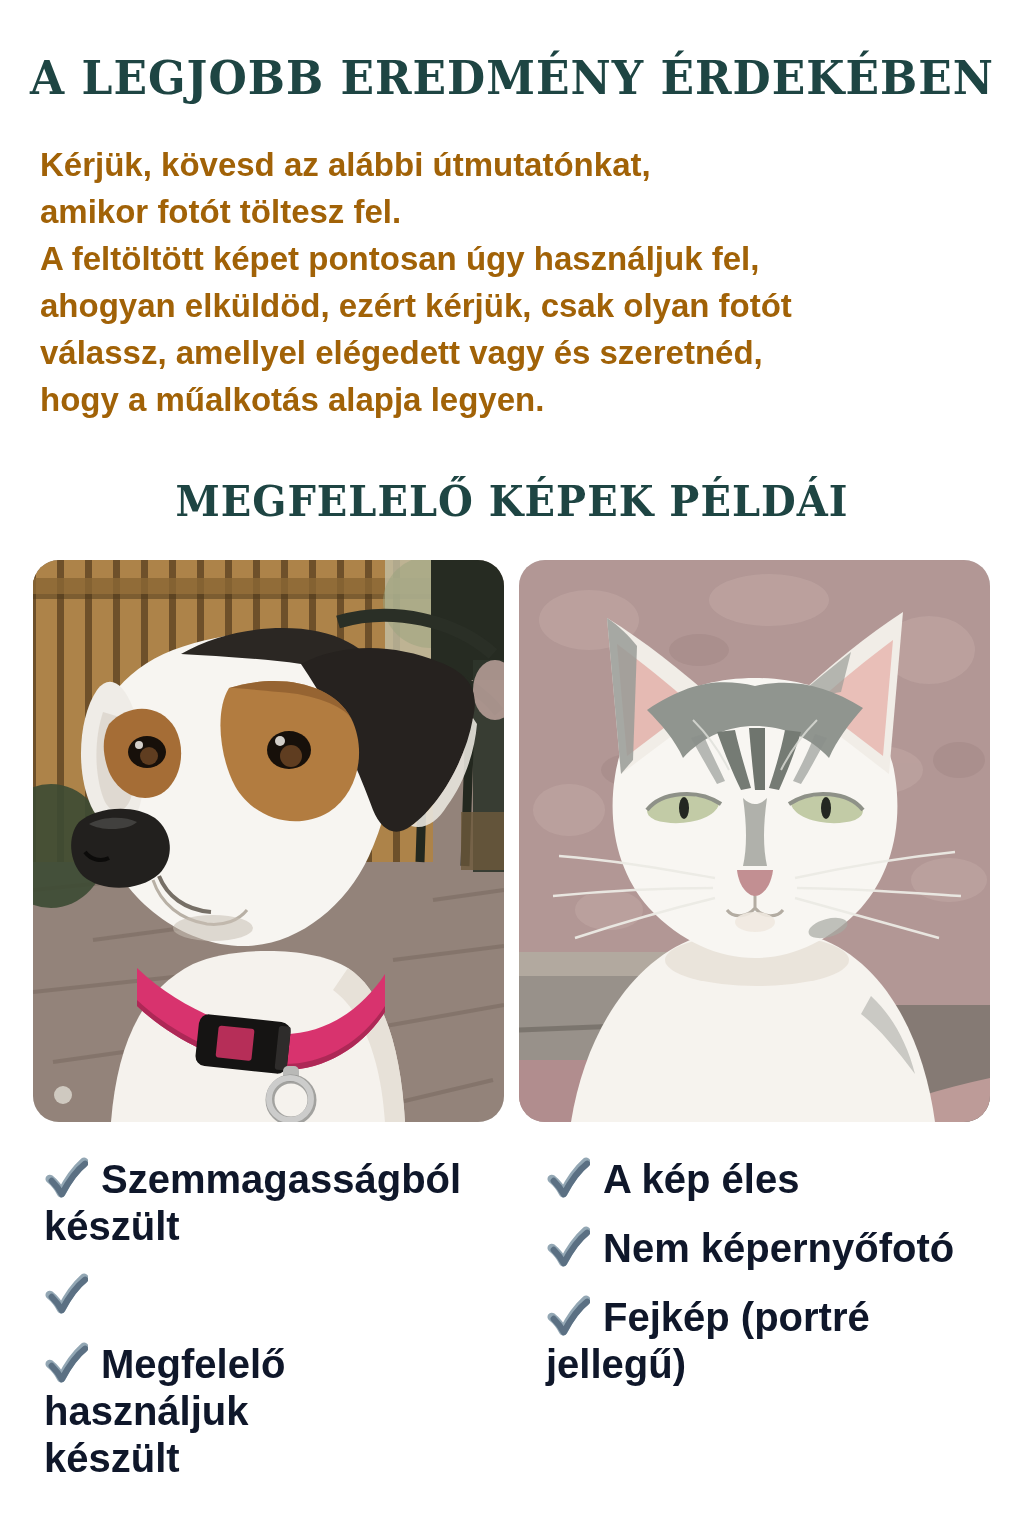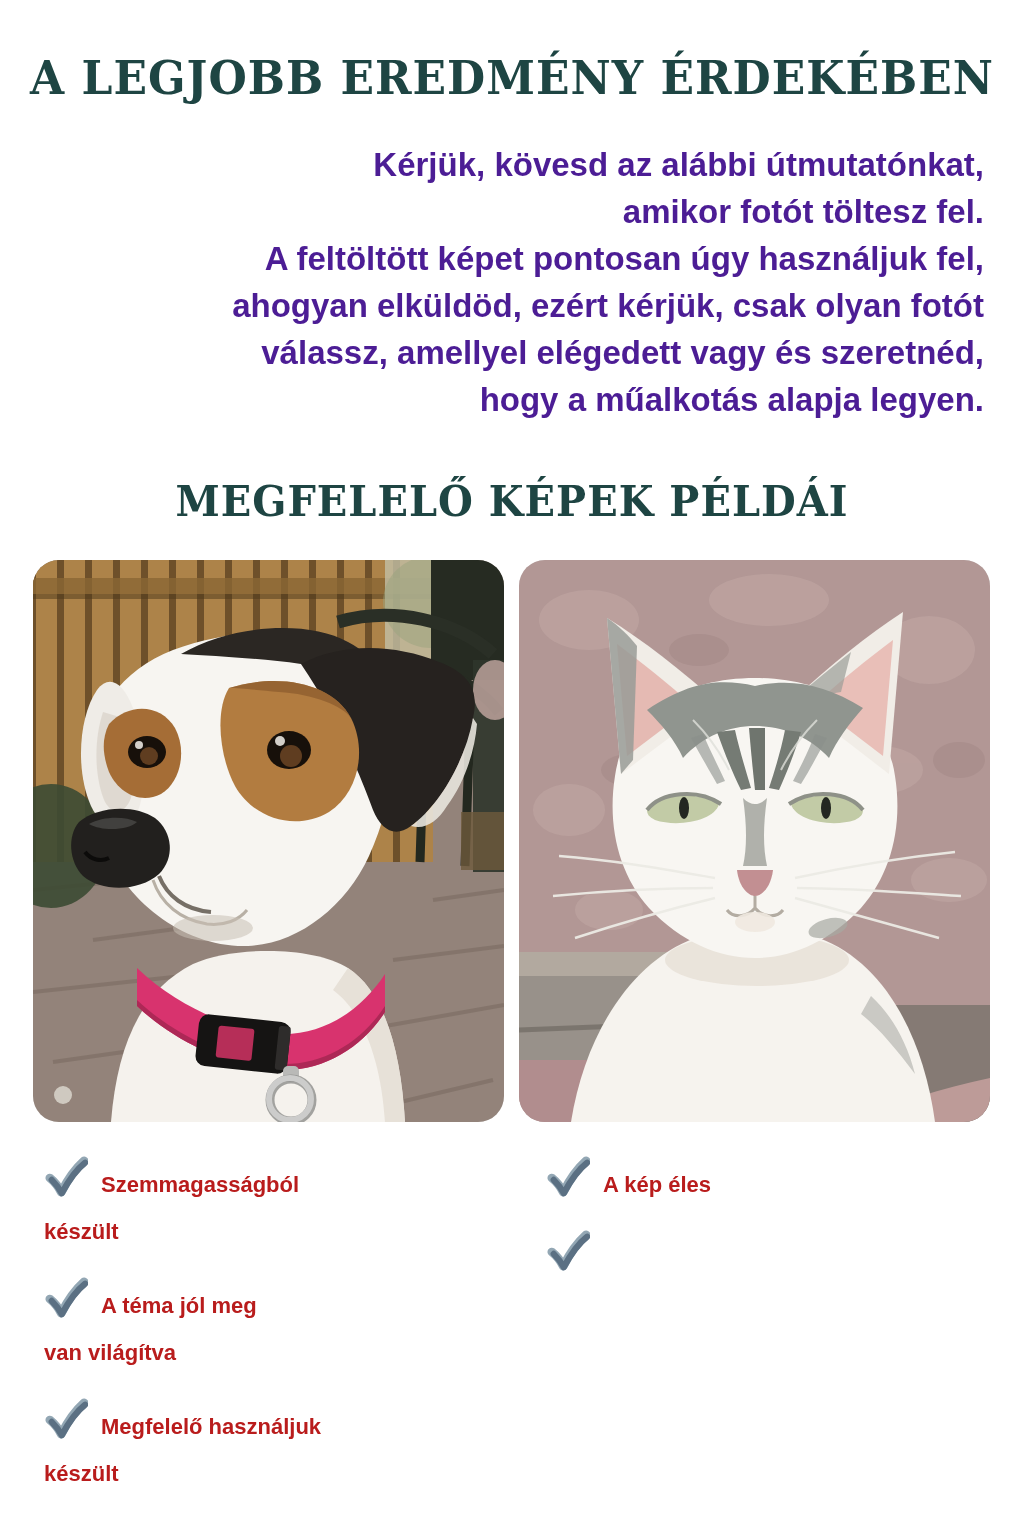--- a/index.html
+++ b/index.html
@@ -16,25 +16,25 @@
     font-family:"DejaVu Serif", serif;
     font-weight:700;
     font-size:44px;
     letter-spacing:1px;
     color:#1e4543;
     transform:scaleY(1.08);
     transform-origin:top center;
   }
   .intro{
     margin:40px 40px 0;
-    text-align:right;
+    text-align:left;
     font-weight:700;
     font-size:33px;
     line-height:47px;
-    color:#4c1d95;
+    color:#a16207;
     white-space:pre-line;
   }
   .examples-heading{
     margin:52px 28px 0;
     text-align:center;
     font-family:"DejaVu Serif", serif;
     font-weight:700;
     font-size:40px;
     letter-spacing:1px;
     color:#1e4543;
@@ -56,23 +56,23 @@
   .photo svg{display:block;width:100%;height:100%;}
   .checklist{
     display:flex;
     margin-top:34px;
   }
   .col{width:512px;box-sizing:border-box;}
   .col-left{padding-left:44px;padding-right:14px;}
   .col-right{padding-left:34px;padding-right:24px;}
   .item{
     font-weight:700;
-    font-size:22px;
+    font-size:40px;
     line-height:47px;
-    color:#b91c1c;
+    color:#0f172a;
     margin-bottom:22px;
   }
   .item .label{white-space:pre-line;}
   .check{
     width:44px;height:42px;
     display:inline-block;
     vertical-align:-6px;
     margin-right:13px;
   }
 </style>
@@ -258,38 +258,43 @@
       <svg class="check" viewBox="0 0 46 44">
           <path d="M6 23 C11 27 15 32 18 38 C24 26 33 13 42 5" fill="none" stroke="#93a7b4" stroke-width="9" stroke-linecap="round" stroke-linejoin="round"></path>
           <path d="M8 25 C12 29 16 34 18.5 39 C25 27 34 14 43 7" fill="none" stroke="#5b7083" stroke-width="6.5" stroke-linecap="round" stroke-linejoin="round"></path>
         </svg><span class="label">Szemmagasságból
 készült</span>
     </div>
     <div class="item">
       <svg class="check" viewBox="0 0 46 44">
           <path d="M6 23 C11 27 15 32 18 38 C24 26 33 13 42 5" fill="none" stroke="#93a7b4" stroke-width="9" stroke-linecap="round" stroke-linejoin="round"></path>
           <path d="M8 25 C12 29 16 34 18.5 39 C25 27 34 14 43 7" fill="none" stroke="#5b7083" stroke-width="6.5" stroke-linecap="round" stroke-linejoin="round"></path>
-        </svg><span class="label">A téma jól meg
-van világítva</span>
+        </svg>
     </div>
     <div class="item">
       <svg class="check" viewBox="0 0 46 44">
           <path d="M6 23 C11 27 15 32 18 38 C24 26 33 13 42 5" fill="none" stroke="#93a7b4" stroke-width="9" stroke-linecap="round" stroke-linejoin="round"></path>
           <path d="M8 25 C12 29 16 34 18.5 39 C25 27 34 14 43 7" fill="none" stroke="#5b7083" stroke-width="6.5" stroke-linecap="round" stroke-linejoin="round"></path>
         </svg><span class="label">Megfelelő használjuk
 készült</span>
     </div>
   </div>
   <div class="col col-right">
     <div class="item">
       <svg class="check" viewBox="0 0 46 44">
           <path d="M6 23 C11 27 15 32 18 38 C24 26 33 13 42 5" fill="none" stroke="#93a7b4" stroke-width="9" stroke-linecap="round" stroke-linejoin="round"></path>
           <path d="M8 25 C12 29 16 34 18.5 39 C25 27 34 14 43 7" fill="none" stroke="#5b7083" stroke-width="6.5" stroke-linecap="round" stroke-linejoin="round"></path>
         </svg><span class="label">A kép éles</span>
     </div>
     <div class="item">
       <svg class="check" viewBox="0 0 46 44">
           <path d="M6 23 C11 27 15 32 18 38 C24 26 33 13 42 5" fill="none" stroke="#93a7b4" stroke-width="9" stroke-linecap="round" stroke-linejoin="round"></path>
           <path d="M8 25 C12 29 16 34 18.5 39 C25 27 34 14 43 7" fill="none" stroke="#5b7083" stroke-width="6.5" stroke-linecap="round" stroke-linejoin="round"></path>
-        </svg>
+        </svg><span class="label">Nem képernyőfotó</span>
+    </div>
+    <div class="item">
+      <svg class="check" viewBox="0 0 46 44">
+          <path d="M6 23 C11 27 15 32 18 38 C24 26 33 13 42 5" fill="none" stroke="#93a7b4" stroke-width="9" stroke-linecap="round" stroke-linejoin="round"></path>
+          <path d="M8 25 C12 29 16 34 18.5 39 C25 27 34 14 43 7" fill="none" stroke="#5b7083" stroke-width="6.5" stroke-linecap="round" stroke-linejoin="round"></path>
+        </svg><span class="label">Fejkép (portré jellegű)</span>
     </div>
   </div>
 </div>
 
 </body></html>

